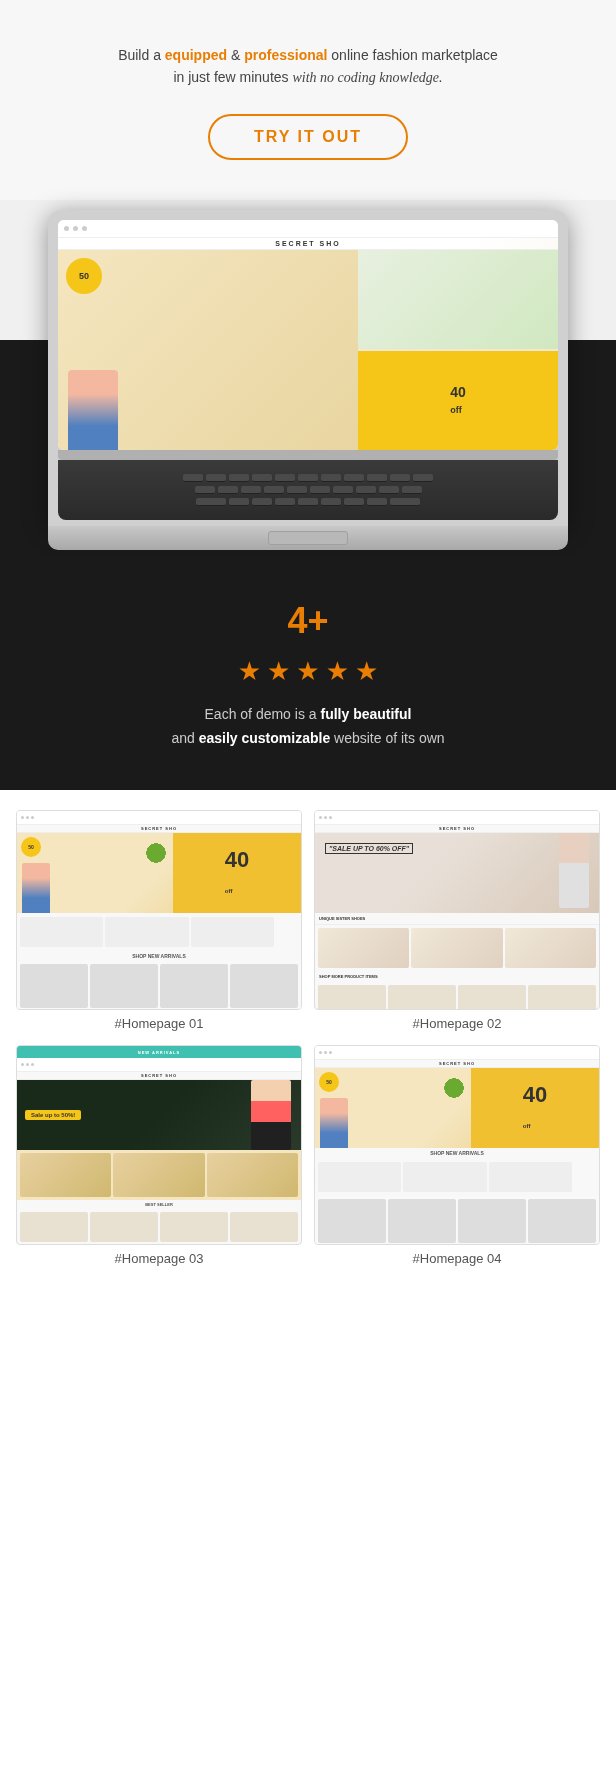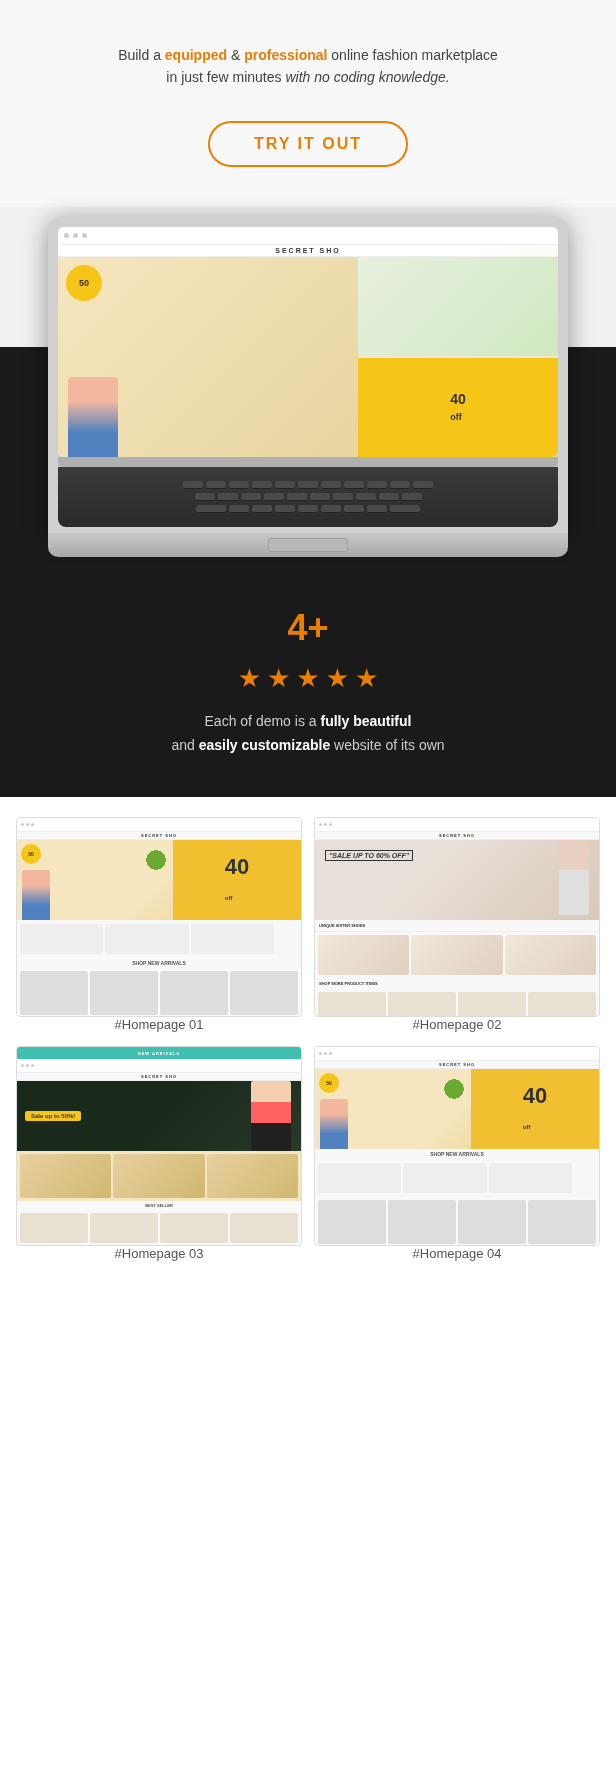--- a/index.html
+++ b/index.html
@@ -35,38 +35,38 @@
     .tagline .beautiful {
       color: #e87e04;
       font-weight: bold;
     }
     .tagline .professional {
       color: #e87e04;
       font-weight: bold;
     }
     .tagline em {
       font-style: italic;
+      font-family: Liberation Serif, serif;
     }
     .try-btn-wrap {
       margin-top: 24px;
       margin-bottom: 20px;
     }
     .try-btn {
       display: inline-block;
       border: 2.5px solid #e87e04;
       border-radius: 30px;
       padding: 12px 44px;
       font-size: 16px;
       font-weight: bold;
       letter-spacing: 2px;
       color: #e87e04;
       background: transparent;
       cursor: pointer;
       text-transform: uppercase;
-      margin-top: 8px;
     }
 
     
     .laptop-section {
       background: linear-gradient(to bottom, #f0f0f0 40%, #1a1a1a 40%);
       display: flex;
       justify-content: center;
       align-items: flex-end;
       padding: 10px 0 0;
       position: relative;
@@ -282,20 +282,21 @@
     .demo-thumb {
       width: 100%;
       height: 200px;
       border-radius: 4px;
       overflow: hidden;
       border: 1px solid #ddd;
       background: #f8f8f8;
       position: relative;
     }
     .demo-label {
+      margin-top: 6px;
       font-size: 13px;
       color: #555;
     }
 
     
     .thumb-nav {
       background: #fff;
       height: 14px;
       border-bottom: 1px solid #eee;
       display: flex;

